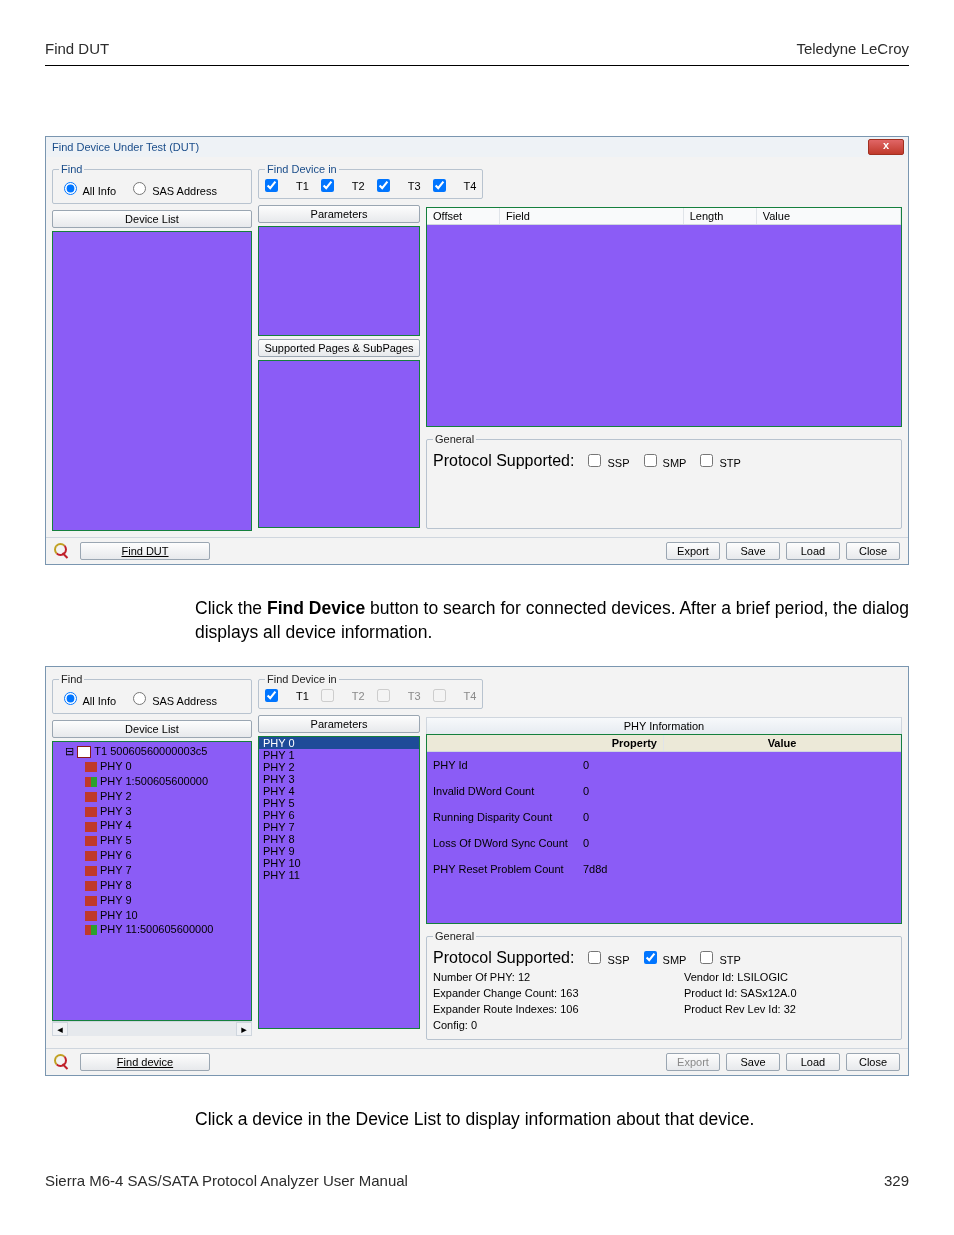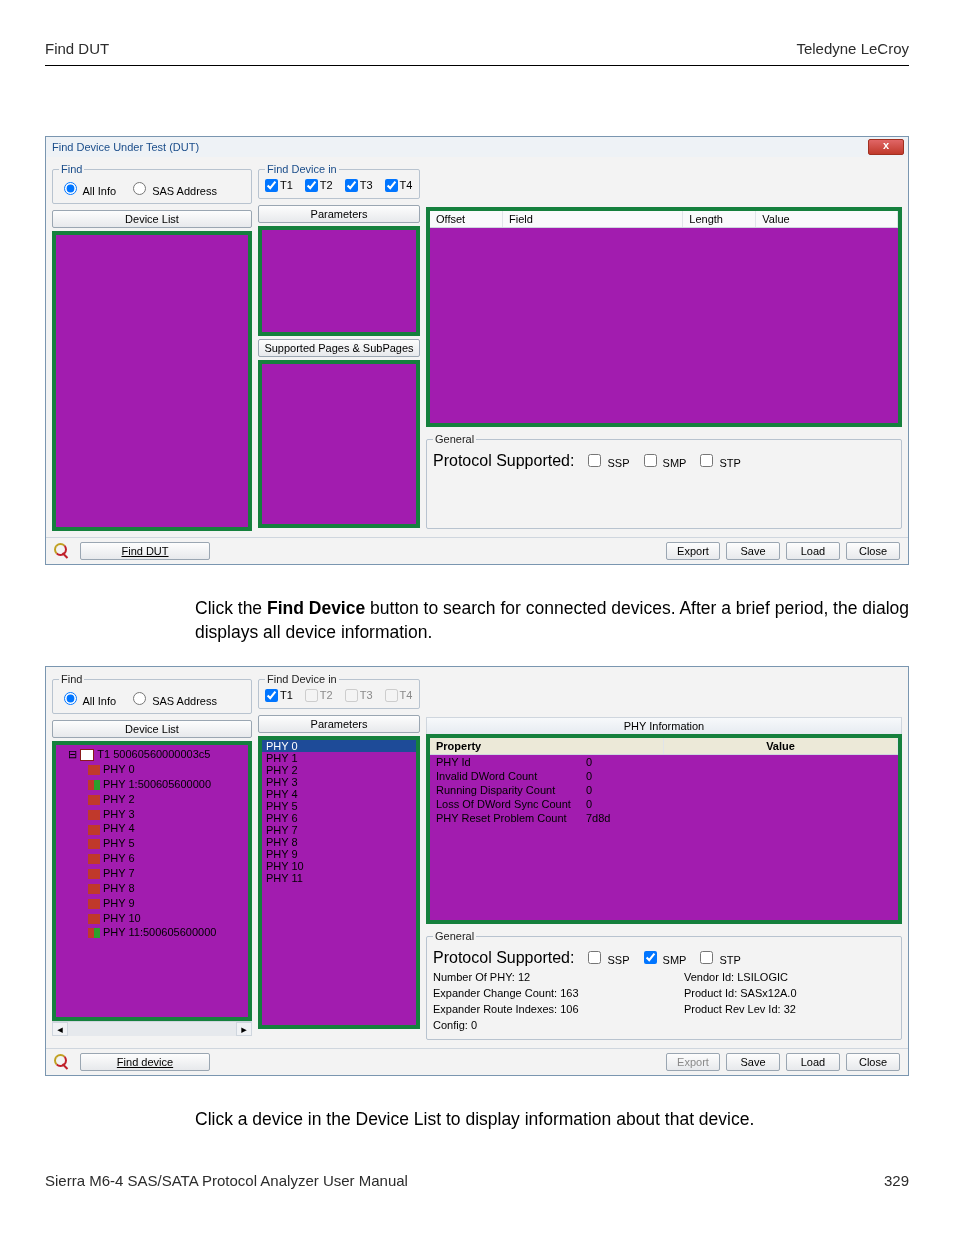--- a/index.html
+++ b/index.html
@@ -84,54 +84,54 @@
     border: 1px solid #b8c3cf;
     border-radius: 2px;
     margin: 0 0 2px 0;
     padding: 4px 6px 6px 6px;
     background: #f3f3f3;
   }
   fieldset legend { color: #1a4d8a; font-size: 11px; padding: 0 2px; }
   fieldset.grey legend { color: #222; }
 
   .radio-row, .chk-row { display: flex; gap: 12px; align-items: center; }
-  .chk-row label { display:flex; align-items:flex-start; gap:2px; }
+  .chk-row label { display:flex; align-items:center; gap:18px; }
   .chk-row input { margin:0; }
 
   .btn {
     border: 1px solid #9aa6b2;
     background: linear-gradient(#fdfdfd,#e7e9ec);
     padding: 2px 10px;
     border-radius: 2px;
     font-size: 11px;
   }
   .wide-btn { width: 100%; text-align: center; padding: 2px 0; }
 
   .pane {
-    border: 4px solid #15803d;
-    background: #a21caf;
+    border: 1px solid #15803d;
+    background: #8b5cf6;
     width: 100%;
     box-sizing: border-box;
   }
 
   
   .th-row {
     display: flex;
     border-bottom: 1px solid #cfd6de;
     background: #f9fafb;
   }
   .th-row > div, .td-row > div {
     padding: 2px 6px;
     border-right: 1px solid #e0e4e9;
   }
   .col-offset  { width: 60px; }
   .col-field   { flex: 1.3; }
   .col-length  { width: 60px; }
   .col-value   { flex: 1; }
-  .col-prop    { flex:1; font-weight:700; text-align:left; }
+  .col-prop    { flex:1; font-weight:700; text-align:right; }
   .col-val2    { flex:1; font-weight:700; text-align:center; }
 
   .centered-header {
     text-align: center;
     background: linear-gradient(#f7f9fb,#e6ebf1);
     border: 1px solid #cfd6de;
     border-bottom: none;
     padding: 2px 0;
   }
 
@@ -185,21 +185,21 @@
   .param-list .hl { background:#1e4b98; color:#fff; }
 
   .scrollbar-b {
     height: 14px;
     background: #e6e9ed;
     border-top: 1px solid #cfd6de;
     display:flex; justify-content:space-between;
   }
   .scrollbar-b span { width:14px; text-align:center; background:#f0f2f5; border:1px solid #cfd6de; line-height:12px; }
 
-  .prop-row { display:flex; padding:1px 6px; }
+  .prop-row { display:flex; padding:7px 6px; }
   .prop-row .k { width: 150px; }
   .prop-row .v { flex:1; }
 
   .grey-disabled { color: #8a8a8a; }
 
   .mini-label { font-size: 16px; }
 </style>
 </head>
 <body>
 

